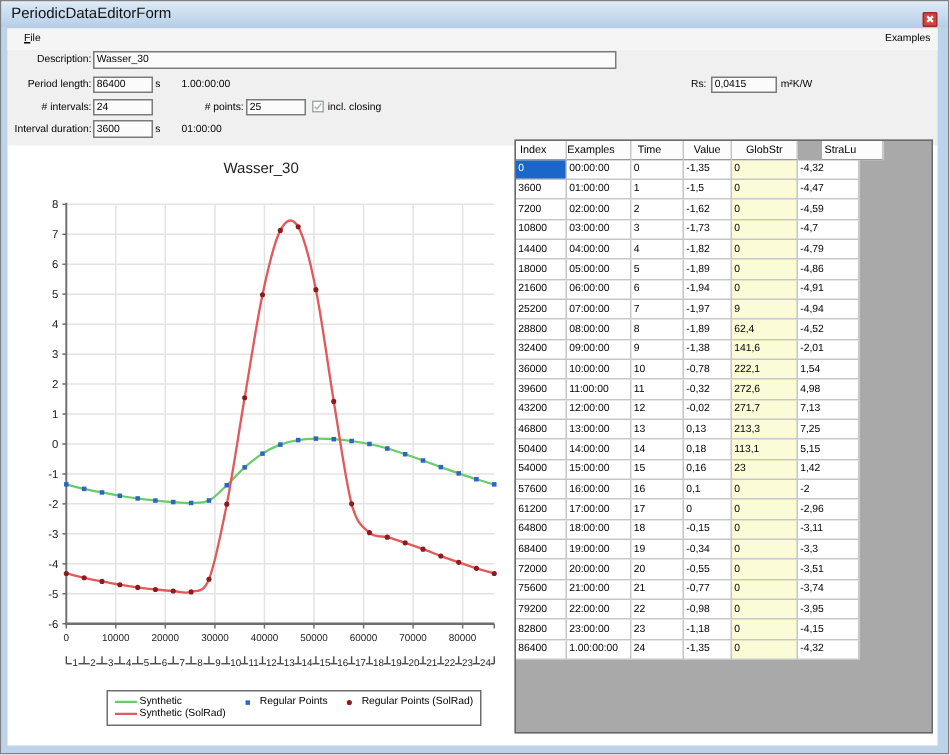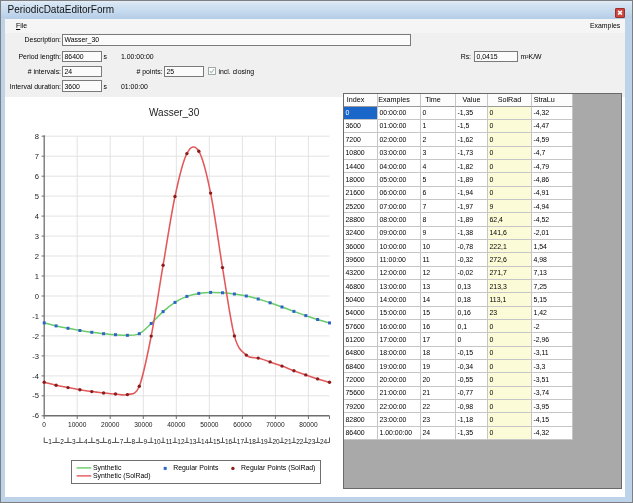--- a/index.html
+++ b/index.html
@@ -284,22 +284,22 @@
   <div style="position:absolute;left:101.7px;top:3.1px;">Regular Points</div>
   <div style="position:absolute;left:169.6px;top:3.1px;">Regular Points (SolRad)</div>
 </div>
 
 <div class="abs" style="left:343.0px;top:93.0px;width:279px;height:396px;background:#a9a9a9;border:1px solid #6a6a6a;box-sizing:border-box;">
 <div style="position:absolute;left:0;top:0;width:277px;height:394px;font-size:6.9px;">
 <div style="position:absolute;left:0.0px;top:0;width:34.0px;height:12.5px;background:#fcfcfc;border-right:1px solid #c6c6c6;border-bottom:1px solid #9a9a9a;font-size:7.2px;display:flex;align-items:center;justify-content:center;padding-right:10px;box-sizing:border-box;">Index</div>
       <div style="position:absolute;left:34.0px;top:0;width:43.0px;height:12.5px;background:#fcfcfc;border-right:1px solid #c6c6c6;border-bottom:1px solid #9a9a9a;font-size:7.2px;display:flex;align-items:center;justify-content:center;padding-right:10px;box-sizing:border-box;">Examples</div>
       <div style="position:absolute;left:77.0px;top:0;width:35.0px;height:12.5px;background:#fcfcfc;border-right:1px solid #c6c6c6;border-bottom:1px solid #9a9a9a;font-size:7.2px;display:flex;align-items:center;justify-content:center;padding-right:10px;box-sizing:border-box;">Time</div>
       <div style="position:absolute;left:112.0px;top:0;width:32.0px;height:12.5px;background:#fcfcfc;border-right:1px solid #c6c6c6;border-bottom:1px solid #9a9a9a;font-size:7.2px;display:flex;align-items:center;justify-content:center;padding-right:0px;box-sizing:border-box;">Value</div>
-      <div style="position:absolute;left:144.0px;top:0;width:44.0px;height:12.5px;background:#fcfcfc;border-right:1px solid #c6c6c6;border-bottom:1px solid #9a9a9a;font-size:7.2px;display:flex;align-items:center;justify-content:center;padding-right:0px;box-sizing:border-box;">SolRad</div>
-      <div style="position:absolute;left:188.0px;top:0;width:40.5px;height:12.5px;background:#fcfcfc;border-right:1px solid #c6c6c6;border-bottom:1px solid #9a9a9a;font-size:7.2px;display:flex;align-items:center;justify-content:center;padding-right:15px;box-sizing:border-box;">StraLu</div>
+      <div style="position:absolute;left:144.0px;top:0;width:44.0px;height:12.5px;background:#fcfcfc;border-right:1px solid #c6c6c6;border-bottom:1px solid #9a9a9a;font-size:7.2px;display:flex;align-items:center;justify-content:center;padding-right:0px;box-sizing:border-box;">GlobStr</div>
+      <div style="position:absolute;left:204px;top:0;width:40.5px;height:12.5px;background:#fcfcfc;border-right:1px solid #c6c6c6;border-bottom:1px solid #9a9a9a;font-size:7.2px;display:flex;align-items:center;justify-content:center;padding-right:15px;box-sizing:border-box;">StraLu</div>
       <div style="position:absolute;left:0.0px;top:12.50px;width:34.0px;height:13.34px;background:#1b66c9;color:#fff;border-right:1px solid #c6c6c6;border-bottom:1px solid #c6c6c6;display:flex;align-items:center;padding-left:1.5px;box-sizing:border-box;">0</div>
       <div style="position:absolute;left:34.0px;top:12.50px;width:43.0px;height:13.34px;background:#ffffff;color:#000;border-right:1px solid #c6c6c6;border-bottom:1px solid #c6c6c6;display:flex;align-items:center;padding-left:1.5px;box-sizing:border-box;">00:00:00</div>
       <div style="position:absolute;left:77.0px;top:12.50px;width:35.0px;height:13.34px;background:#ffffff;color:#000;border-right:1px solid #c6c6c6;border-bottom:1px solid #c6c6c6;display:flex;align-items:center;padding-left:1.5px;box-sizing:border-box;">0</div>
       <div style="position:absolute;left:112.0px;top:12.50px;width:32.0px;height:13.34px;background:#ffffff;color:#000;border-right:1px solid #c6c6c6;border-bottom:1px solid #c6c6c6;display:flex;align-items:center;padding-left:1.5px;box-sizing:border-box;">-1,35</div>
       <div style="position:absolute;left:144.0px;top:12.50px;width:44.0px;height:13.34px;background:#fbfbd8;color:#000;border-right:1px solid #c6c6c6;border-bottom:1px solid #c6c6c6;display:flex;align-items:center;padding-left:1.5px;box-sizing:border-box;">0</div>
       <div style="position:absolute;left:188.0px;top:12.50px;width:40.5px;height:13.34px;background:#ffffff;color:#000;border-right:1px solid #c6c6c6;border-bottom:1px solid #c6c6c6;display:flex;align-items:center;padding-left:1.5px;box-sizing:border-box;">-4,32</div>
       <div style="position:absolute;left:0.0px;top:25.84px;width:34.0px;height:13.34px;background:#ffffff;color:#000;border-right:1px solid #c6c6c6;border-bottom:1px solid #c6c6c6;display:flex;align-items:center;padding-left:1.5px;box-sizing:border-box;">3600</div>
       <div style="position:absolute;left:34.0px;top:25.84px;width:43.0px;height:13.34px;background:#ffffff;color:#000;border-right:1px solid #c6c6c6;border-bottom:1px solid #c6c6c6;display:flex;align-items:center;padding-left:1.5px;box-sizing:border-box;">01:00:00</div>
       <div style="position:absolute;left:77.0px;top:25.84px;width:35.0px;height:13.34px;background:#ffffff;color:#000;border-right:1px solid #c6c6c6;border-bottom:1px solid #c6c6c6;display:flex;align-items:center;padding-left:1.5px;box-sizing:border-box;">1</div>
       <div style="position:absolute;left:112.0px;top:25.84px;width:32.0px;height:13.34px;background:#ffffff;color:#000;border-right:1px solid #c6c6c6;border-bottom:1px solid #c6c6c6;display:flex;align-items:center;padding-left:1.5px;box-sizing:border-box;">-1,5</div>

